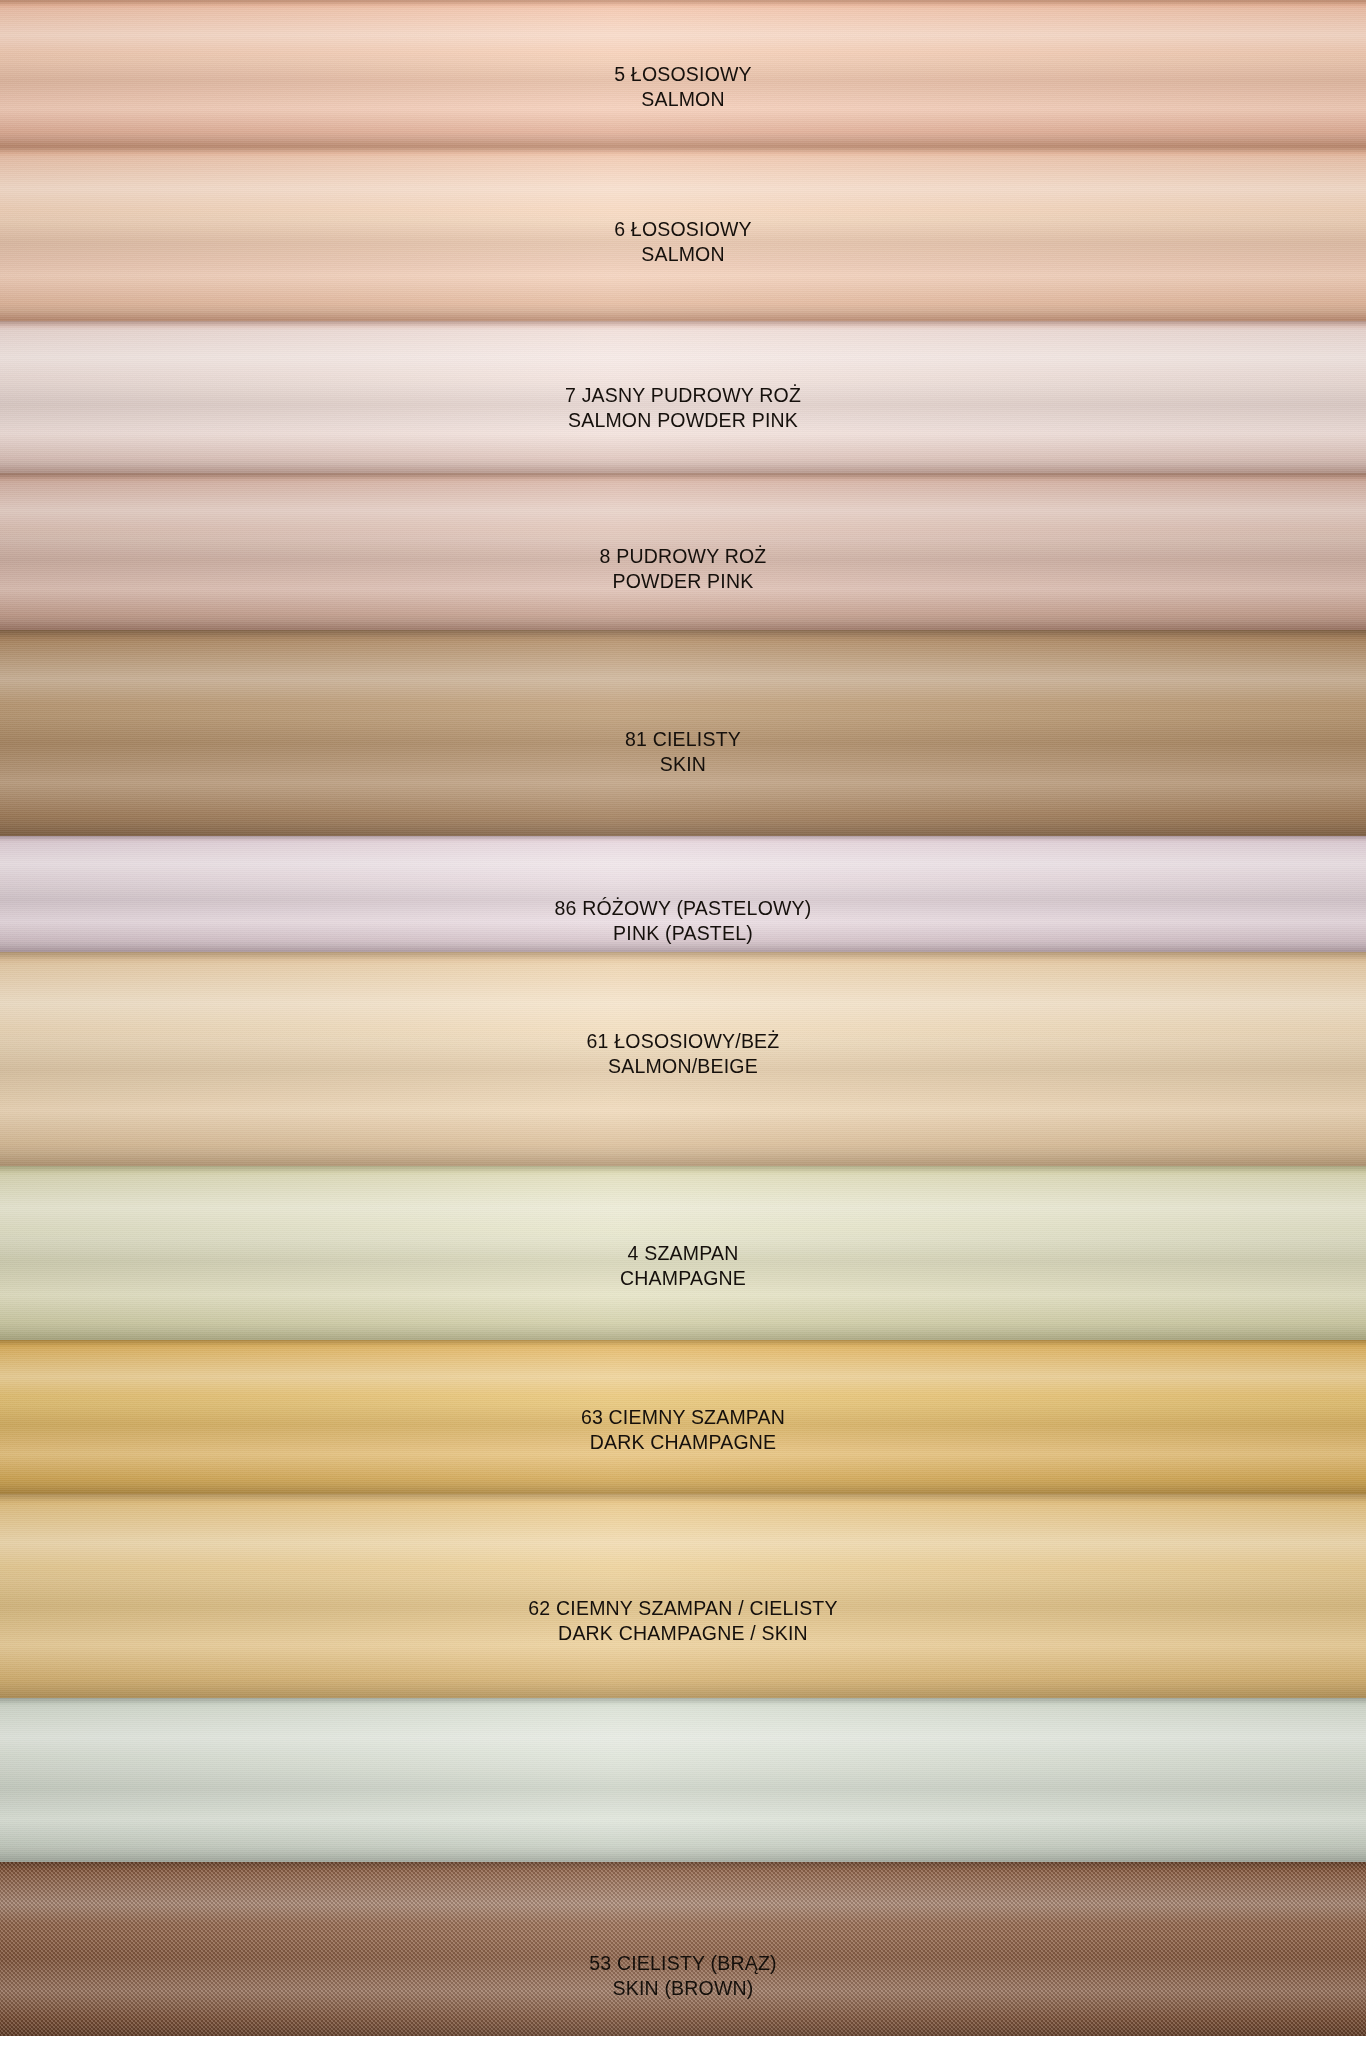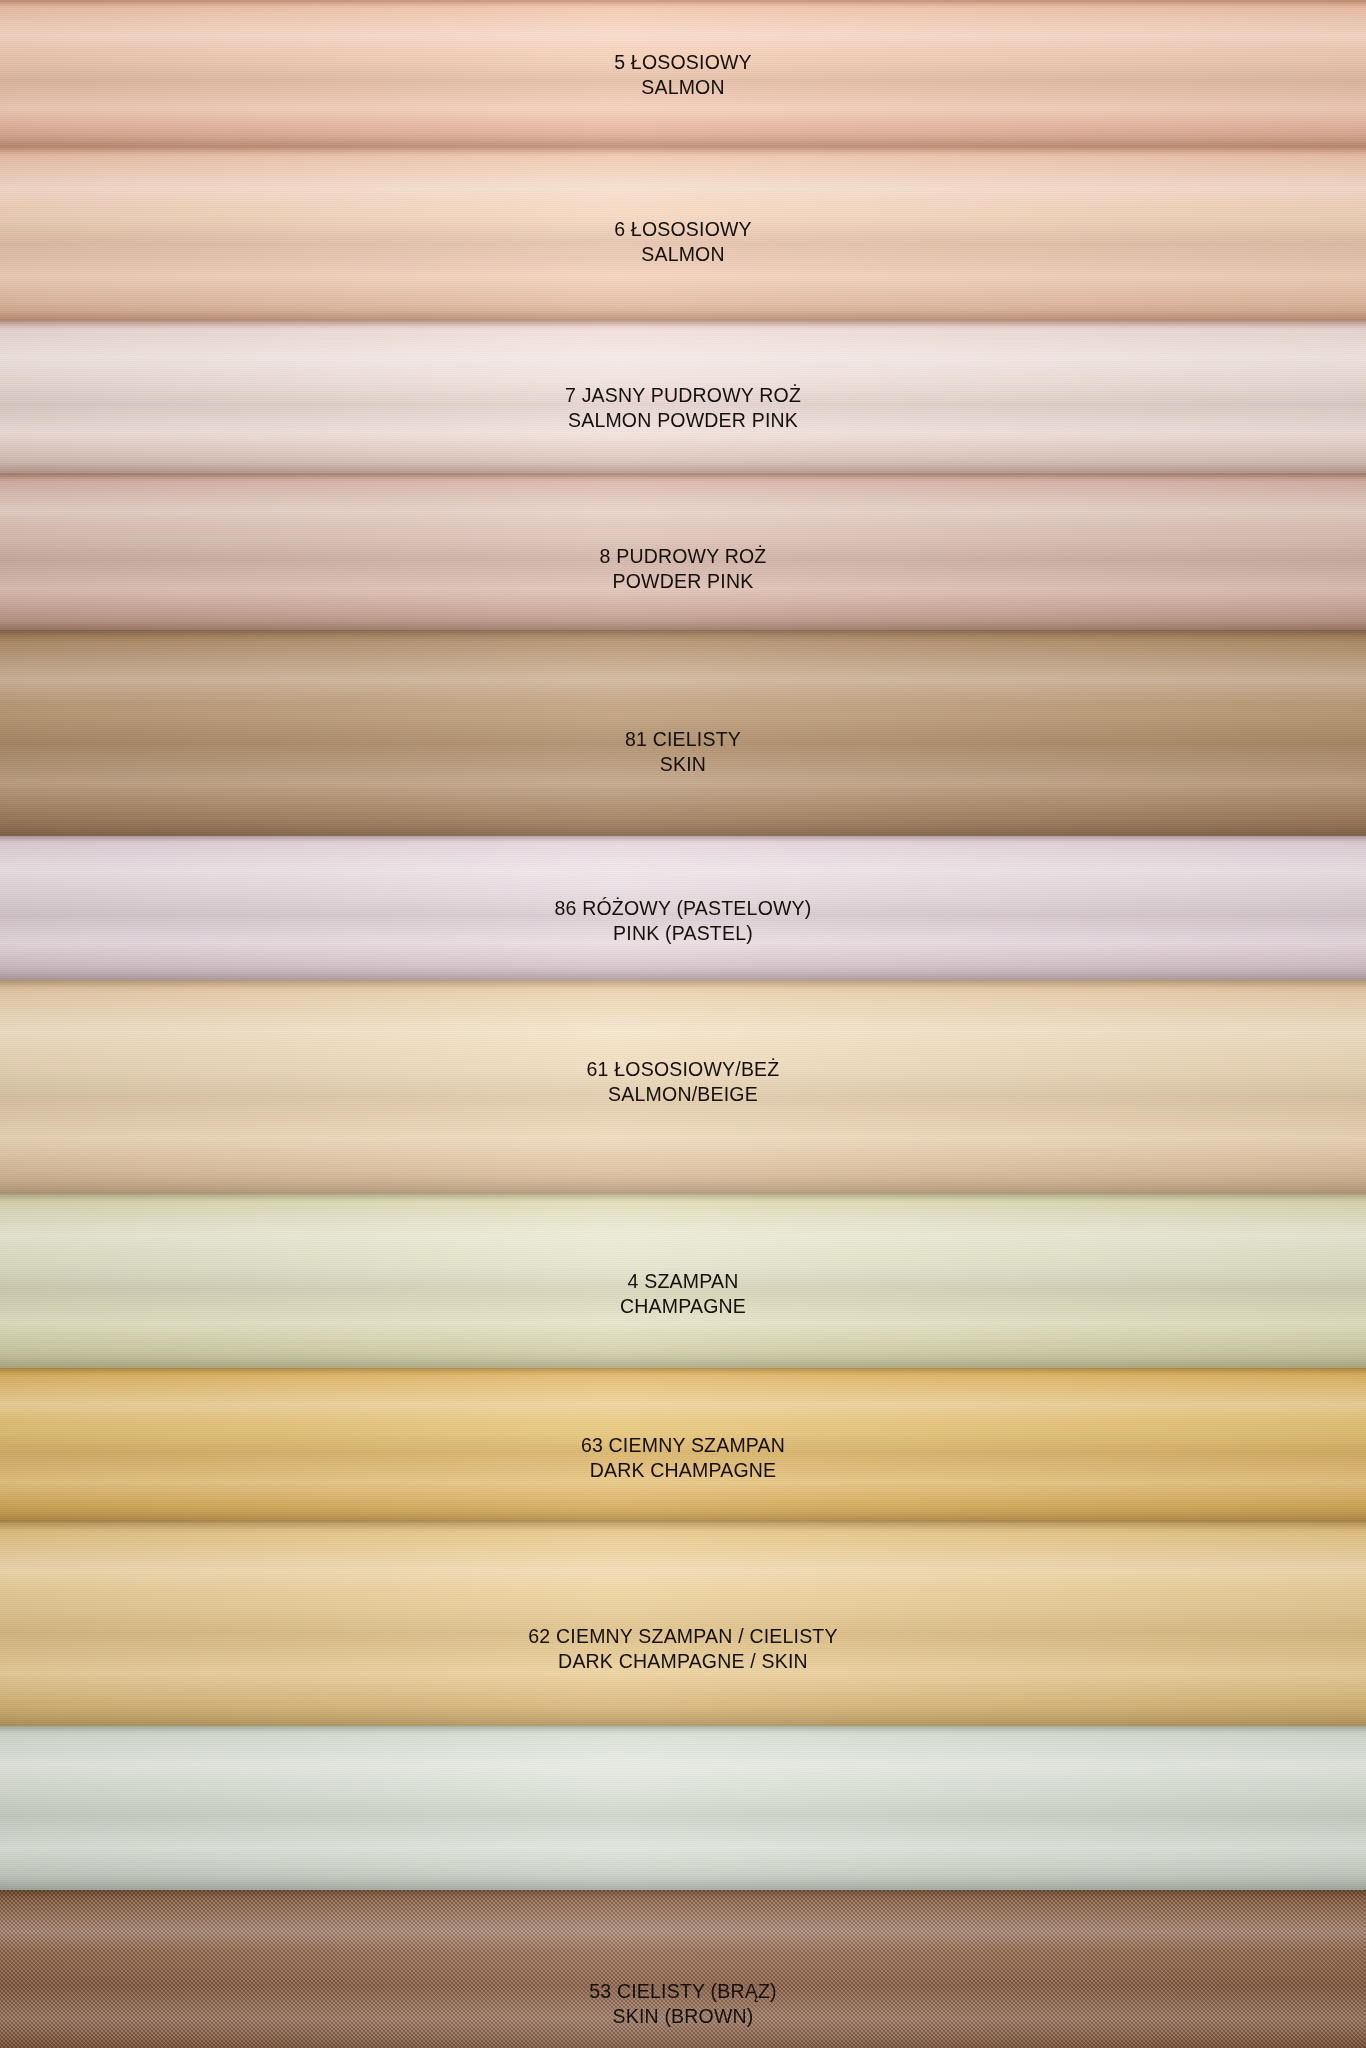--- a/index.html
+++ b/index.html
@@ -74,21 +74,21 @@
     font-weight:400;
   }
 </style>
 </head>
 <body>
 
 <div id="swatch-chart">
     <div class="swatch" style="height: 147px; background: linear-gradient(rgb(232, 168, 134) 0%, rgb(243, 195, 169) 6%, rgb(246, 205, 179) 42%, rgb(243, 195, 169) 68%, rgb(238, 183, 157) 94%, rgb(232, 168, 134) 100%);">
       <div class="fold" style="background: linear-gradient(rgba(0, 0, 0, 0.16) 0%, rgba(0, 0, 0, 0) 4%, rgba(255, 255, 255, 0.3) 24%, rgba(255, 255, 255, 0.05) 36%, rgba(0, 0, 0, 0.06) 55%, rgba(255, 255, 255, 0.2) 74%, rgba(0, 0, 0, 0.05) 90%, rgba(0, 0, 0, 0.18) 100%), linear-gradient(92deg, rgba(0, 0, 0, 0.07) 0%, rgba(255, 255, 255, 0.1) 45%, rgba(0, 0, 0, 0.06) 100%);"></div>
       <div class="weave"></div>
-      <div class="caption" style="top: 50px; text-align: center;">
+      <div class="caption" style="top: 62px; text-align: center;">
         <span class="pl">5 ŁOSOSIOWY</span>
         <span class="en">SALMON</span>
       </div>
     </div>
     <div class="swatch" style="height: 174px; background: linear-gradient(rgb(229, 169, 137) 0%, rgb(240, 197, 171) 6%, rgb(248, 216, 189) 42%, rgb(240, 197, 171) 68%, rgb(242, 196, 166) 94%, rgb(229, 169, 137) 100%);">
       <div class="fold" style="background: linear-gradient(rgba(0, 0, 0, 0.16) 0%, rgba(0, 0, 0, 0) 4%, rgba(255, 255, 255, 0.3) 24%, rgba(255, 255, 255, 0.05) 36%, rgba(0, 0, 0, 0.06) 55%, rgba(255, 255, 255, 0.2) 74%, rgba(0, 0, 0, 0.05) 90%, rgba(0, 0, 0, 0.18) 100%), linear-gradient(92deg, rgba(0, 0, 0, 0.07) 0%, rgba(255, 255, 255, 0.1) 45%, rgba(0, 0, 0, 0.06) 100%);"></div>
       <div class="weave"></div>
       <div class="caption" style="top: 70px;">
         <span class="pl">6 ŁOSOSIOWY</span>
         <span class="en">SALMON</span>
@@ -111,21 +111,21 @@
       </div>
     </div>
     <div class="swatch" style="height: 206px; background: linear-gradient(rgb(157, 119, 84) 0%, rgb(176, 138, 99) 6%, rgb(189, 154, 114) 42%, rgb(176, 138, 99) 68%, rgb(169, 131, 94) 94%, rgb(157, 119, 84) 100%);">
       <div class="fold" style="background: linear-gradient(rgba(0, 0, 0, 0.16) 0%, rgba(0, 0, 0, 0) 4%, rgba(255, 255, 255, 0.3) 24%, rgba(255, 255, 255, 0.05) 36%, rgba(0, 0, 0, 0.06) 55%, rgba(255, 255, 255, 0.2) 74%, rgba(0, 0, 0, 0.05) 90%, rgba(0, 0, 0, 0.18) 100%), linear-gradient(92deg, rgba(0, 0, 0, 0.07) 0%, rgba(255, 255, 255, 0.1) 45%, rgba(0, 0, 0, 0.06) 100%);"></div>
       <div class="weave"></div>
       <div class="caption" style="top: 97px;">
         <span class="pl">81 CIELISTY</span>
         <span class="en">SKIN</span>
       </div>
     </div>
-    <div class="swatch" style="height: 144px; background: linear-gradient(rgb(213, 188, 196) 0%, rgb(230, 213, 220) 6%, rgb(233, 219, 224) 42%, rgb(230, 213, 220) 68%, rgb(225, 205, 212) 94%, rgb(213, 188, 196) 100%);">
+    <div class="swatch" style="height: 116px; background: linear-gradient(rgb(213, 188, 196) 0%, rgb(230, 213, 220) 6%, rgb(233, 219, 224) 42%, rgb(230, 213, 220) 68%, rgb(225, 205, 212) 94%, rgb(213, 188, 196) 100%);">
       <div class="fold" style="background: linear-gradient(rgba(0, 0, 0, 0.16) 0%, rgba(0, 0, 0, 0) 4%, rgba(255, 255, 255, 0.3) 24%, rgba(255, 255, 255, 0.05) 36%, rgba(0, 0, 0, 0.06) 55%, rgba(255, 255, 255, 0.2) 74%, rgba(0, 0, 0, 0.05) 90%, rgba(0, 0, 0, 0.18) 100%), linear-gradient(92deg, rgba(0, 0, 0, 0.07) 0%, rgba(255, 255, 255, 0.1) 45%, rgba(0, 0, 0, 0.06) 100%);"></div>
       <div class="weave"></div>
       <div class="caption" style="top: 60px;">
         <span class="pl">86 RÓŻOWY (PASTELOWY)</span>
         <span class="en">PINK (PASTEL)</span>
       </div>
     </div>
     <div class="swatch" style="height: 214px; background: linear-gradient(rgb(220, 184, 141) 0%, rgb(236, 208, 169) 6%, rgb(242, 220, 187) 42%, rgb(236, 208, 169) 68%, rgb(230, 199, 159) 94%, rgb(220, 184, 141) 100%);">
       <div class="fold" style="background: linear-gradient(rgba(0, 0, 0, 0.16) 0%, rgba(0, 0, 0, 0) 4%, rgba(255, 255, 255, 0.3) 24%, rgba(255, 255, 255, 0.05) 36%, rgba(0, 0, 0, 0.06) 55%, rgba(255, 255, 255, 0.2) 74%, rgba(0, 0, 0, 0.05) 90%, rgba(0, 0, 0, 0.18) 100%), linear-gradient(92deg, rgba(0, 0, 0, 0.07) 0%, rgba(255, 255, 255, 0.1) 45%, rgba(0, 0, 0, 0.06) 100%);"></div>
       <div class="weave"></div>

